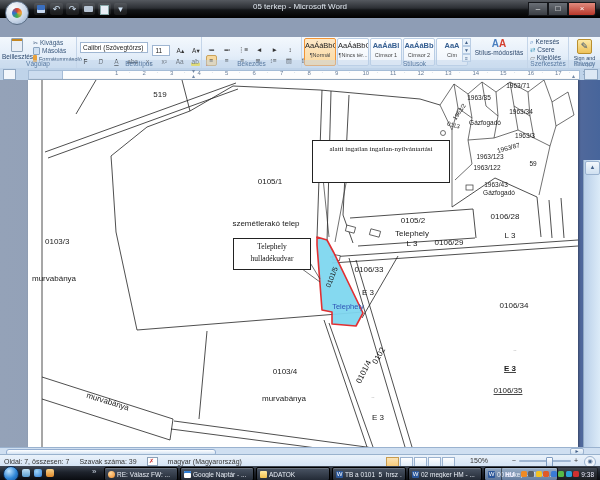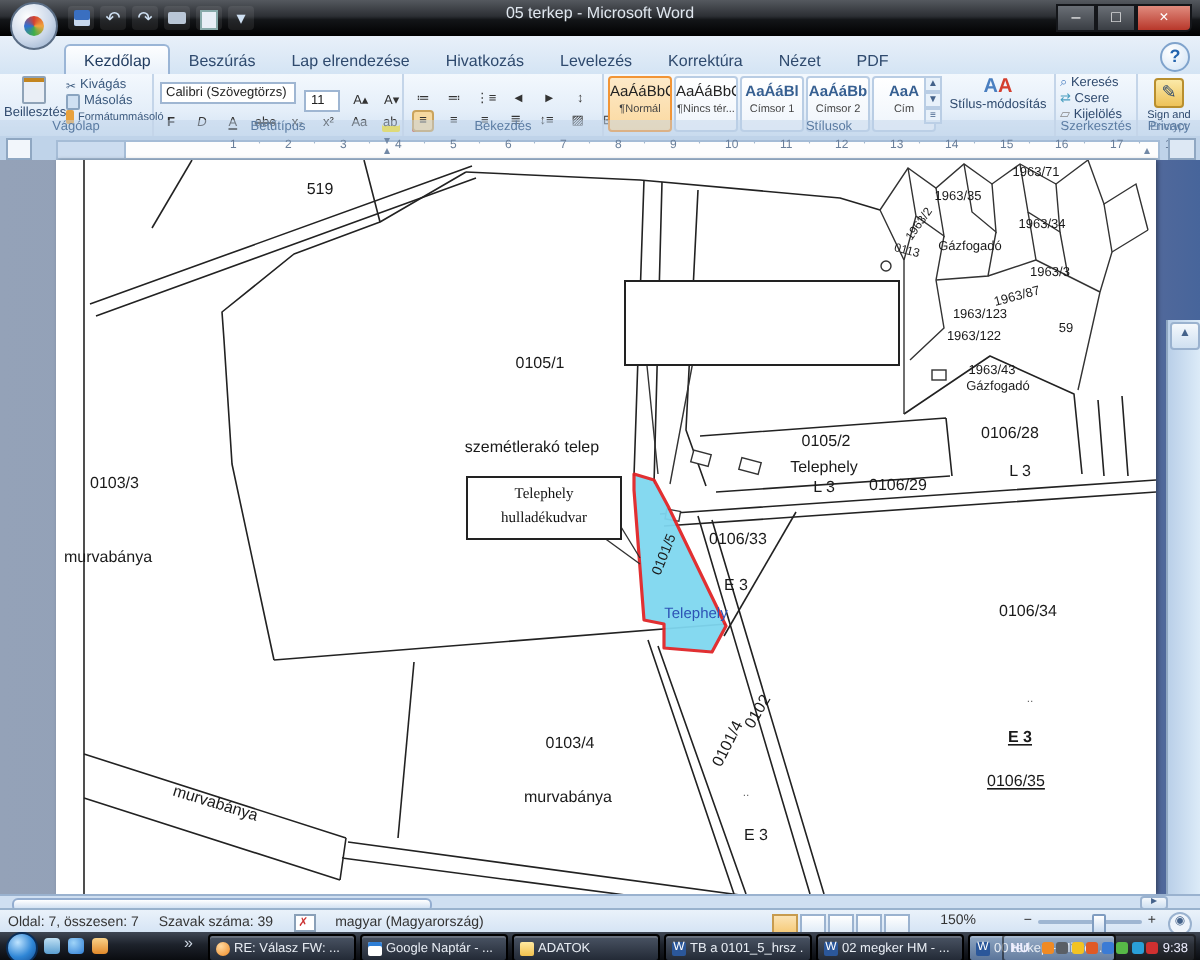--- a/index.html
+++ b/index.html
@@ -151,33 +151,20 @@
       <span class="qi">▾</span>
     </div>
     <div class="wtitle">05 terkep - Microsoft Word</div>
     <div class="winbtns">
       <span>–</span>
       <span>□</span>
       <span class="close">×</span>
     </div>
   </div>
 
-  <div class="tabrow">
-    <div id="tabs">
-        <div class="tab active">Kezdőlap</div>
-        <div class="tab">Beszúrás</div>
-        <div class="tab">Lap elrendezése</div>
-        <div class="tab">Hivatkozás</div>
-        <div class="tab">Levelezés</div>
-        <div class="tab">Korrektúra</div>
-        <div class="tab">Nézet</div>
-        <div class="tab">PDF</div>
-      </div>
-    <div class="helpbtn">?</div>
-  </div>
 
   <div class="ribbon">
 
     <div class="group" style="left:0;width:76px;">
       <div class="bigbtn" style="left:2px;width:30px;">
         <span class="clip"></span>
         <span>Beillesztés</span>
       </div>
       <div style="position:absolute;left:33px;top:1px;">
         <div class="smallrow">
@@ -422,20 +409,21 @@
             <text x="462" y="79" text-anchor="middle" font-size="6.5" fill="#1a1a1a">1963/123</text>
             <text x="459" y="90" text-anchor="middle" font-size="6.5" fill="#1a1a1a">1963/122</text>
             <text x="505" y="86" text-anchor="middle" font-size="6.5" fill="#1a1a1a">59</text>
             <text x="433" y="33" text-anchor="middle" font-size="6" fill="#1a1a1a" transform="rotate(-55 433 33)">1963/2</text>
             <text x="425" y="47" text-anchor="middle" font-size="6" fill="#1a1a1a" transform="rotate(15 425 47)">0113</text>
             <text x="345" y="318" text-anchor="middle" font-size="6" fill="#666">..</text>
             <text x="487" y="271" text-anchor="middle" font-size="6" fill="#666">..</text>
           </g>
       </svg>
       <div class="callout" style="left:284px;top:60px;width:136px;height:38px;font-size:7px;line-height:11px;padding-top:3px;">
+        <div>alatti ingatlan ingatlan-nyilvántartási</div>
       </div>
       <div class="callout" style="left:205px;top:158px;width:76px;height:28px;font-size:7.5px;line-height:12px;padding-top:2px;">
         <div>Telephely</div>
         <div>hulladékudvar</div>
       </div>
     </div>
 
     <div class="vscroll">
       <div class="sbtn" style="top:1px;">▲</div>
       <div class="vthumb"></div>

